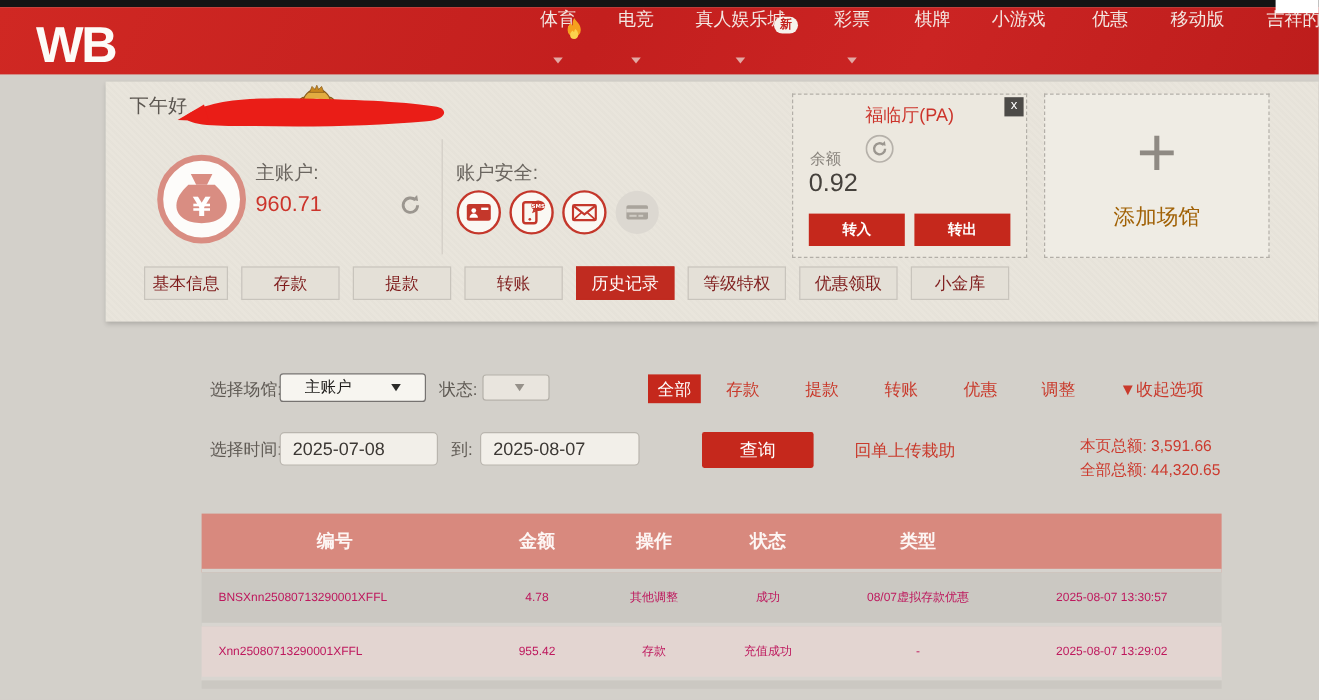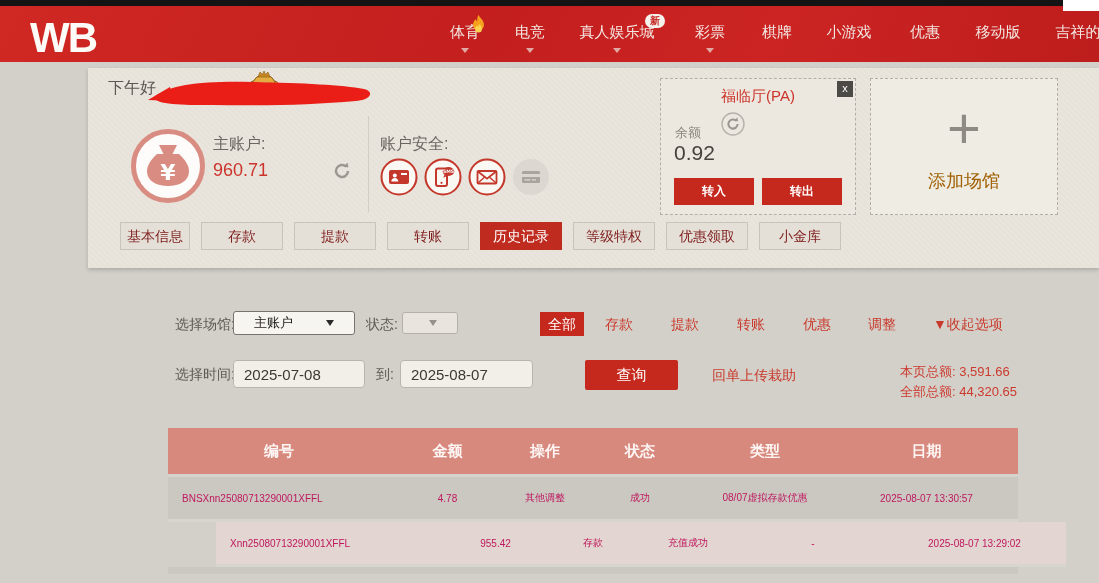--- a/index.html
+++ b/index.html
@@ -8,21 +8,21 @@
   #stage { position:absolute; inset:0; width:1099px; height:583px; }
 
   
   .top-black { position:absolute; left:0; top:0; width:1099px; height:6px; background:#141414; }
   .nav { position:absolute; left:0; top:6px; width:1099px; height:56px;
          background:linear-gradient(115deg,#d02823 0%,#c31f1e 45%,#cb2423 70%,#bd1d1c 100%); }
   .corner-box { position:absolute; left:1063px; top:0; width:36px; height:11px; background:#ffffff; z-index:5; }
   .logo { position:absolute; left:30px; top:8px; color:#fdfbf8; display:flex; align-items:baseline; cursor:pointer; }
   .logo-mark { font-size:42px; font-weight:800; letter-spacing:-2px; }
   .logo-text { font-size:36px; font-weight:800; letter-spacing:0; }
-  .nav-item { position:absolute; top:17px; transform:translateX(-50%); color:#f3e6e1; font-size:15px; cursor:pointer; white-space:nowrap; }
+  .nav-item { position:absolute; top:1px; transform:translateX(-50%); color:#f3e6e1; font-size:15px; cursor:pointer; white-space:nowrap; }
   .nav-arrow { position:absolute; top:42px; transform:translateX(-50%);
                width:0; height:0; border-left:4px solid transparent; border-right:4px solid transparent; border-top:5px solid #e2a9a4; }
   .nav-badge { position:absolute; left:645px; top:8px; background:#f6f2ec; color:#c42420; font-size:10px; font-weight:bold;
                padding:1px 5px 2px; border-radius:8px; line-height:11px; }
   .nav-fire { position:absolute; left:471px; top:9px; }
 
   
   .panel { position:absolute; left:88px; top:68px; width:1011px; height:200px; background:#e9e5dc;
            box-shadow:0 2px 4px rgba(0,0,0,.18);
            background-image:repeating-linear-gradient(45deg, rgba(0,0,0,.012) 0 2px, transparent 2px 4px); }
@@ -82,21 +82,21 @@
   
   .tbl { position:absolute; left:168px; top:428px; width:850px; }
   .tbl-row { display:flex; width:850px; }
   .tbl-head { background:#d8897e; height:49px; border-bottom:3px solid #d6d3ce; }
   .tbl-head .cell { color:#fdf6f4; font-weight:bold; font-size:15px; }
   .cell { display:flex; align-items:center; justify-content:center; font-size:10px; color:#be185d; }
   .c0{width:222px; justify-content:flex-start; padding-left:14px;} .c1{width:115px;} .c2{width:80px;}
   .c3{width:110px;} .c4{width:140px;} .c5{width:183px;}
   .tbl-head .c0{ justify-content:center; padding-left:0; }
   .row-a { background:#cbc8c2; height:45px; border-bottom:3px solid #d8d5d0; }
-  .row-b { background:#e3d5d1; height:45px; border-bottom:3px solid #d8d5d0;margin-left:48px; }
+  .row-b { background:#e3d5d1; height:45px; border-bottom:3px solid #d8d5d0; }
   .row-sliver { background:#cbc8c2; height:7px; }
 </style>
 </head>
 <body>
 
 <div id="stage">
 
   <div class="top-black"></div>
   <div class="nav">
     <div class="logo">
@@ -265,21 +265,20 @@
     <div>全部总额: 44,320.65</div>
   </div>
 
   <div class="tbl">
     <div class="tbl-row tbl-head">
       <div class="cell c0">编号</div>
       <div class="cell c1">金额</div>
       <div class="cell c2">操作</div>
       <div class="cell c3">状态</div>
       <div class="cell c4">类型</div>
-      <div class="cell c5">日期</div>
     </div>
     <div class="tbl-row row-a">
       <div class="cell c0">BNSXnn25080713290001XFFL</div>
       <div class="cell c1">4.78</div>
       <div class="cell c2">其他调整</div>
       <div class="cell c3">成功</div>
       <div class="cell c4">08/07虚拟存款优惠</div>
       <div class="cell c5">2025-08-07 13:30:57</div>
     </div>
     <div class="tbl-row row-b">

